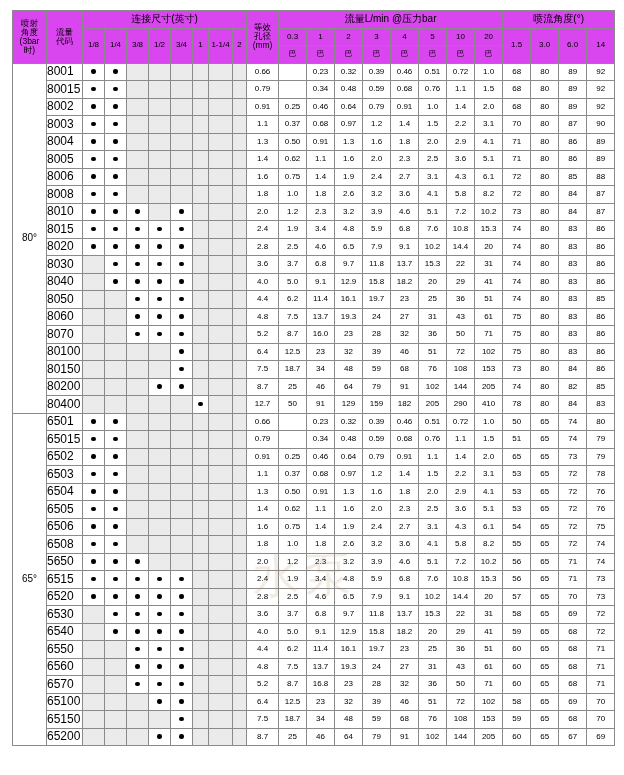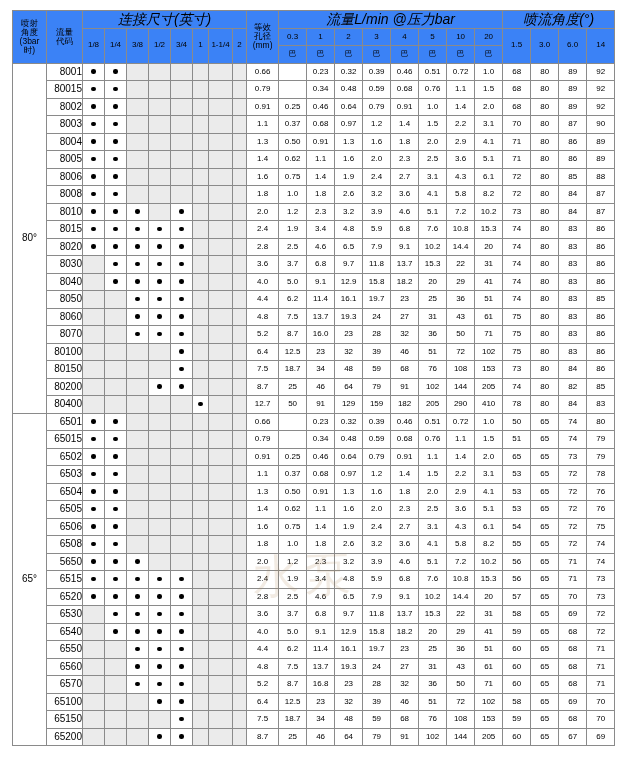--- a/index.html
+++ b/index.html
@@ -22,25 +22,25 @@
   }
   th,td{
     border:0.6px solid #8a8a8a;
     text-align:center;
     vertical-align:middle;
     padding:0;
     height:16.5px;
     line-height:1.05;
     font-weight:normal;
   }
-  thead th{background:#3b82f6;font-size:8px;}
-  .hdr-group{font-size:14px;font-style:italic;}
+  thead th{background:#d946ef;font-size:8px;}
+  .hdr-group{font-size:10px;}
   .hdr-tall{font-size:8.5px;}
   .ang-cell{font-size:10px;font-weight:normal;}
-  .code-cell{text-align:right;font-size:10px;}
+  .code-cell{text-align:left;font-size:12px;}
   .dot{
     display:inline-block;width:4.5px;height:4.5px;border-radius:50%;
     background:#000;vertical-align:middle;
   }
   .shade{background:#ebebeb;}
   .wm{
     position:absolute;
     left:175px;top:520px;
     width:260px;height:110px;
     pointer-events:none;

